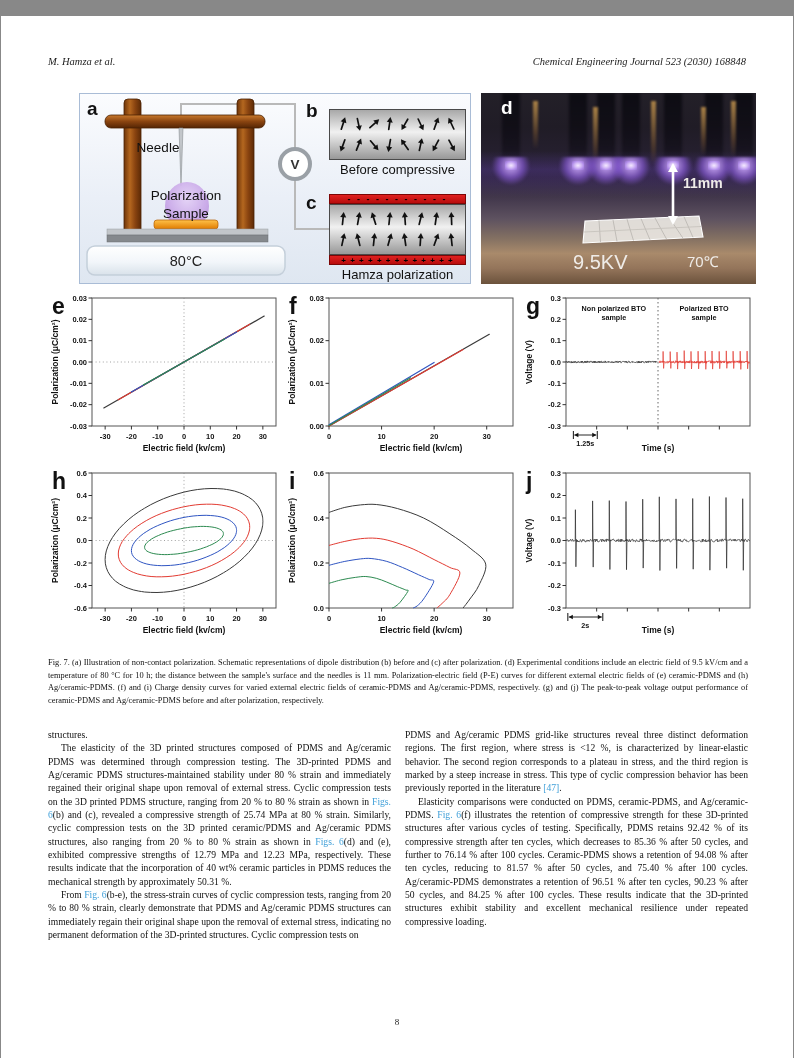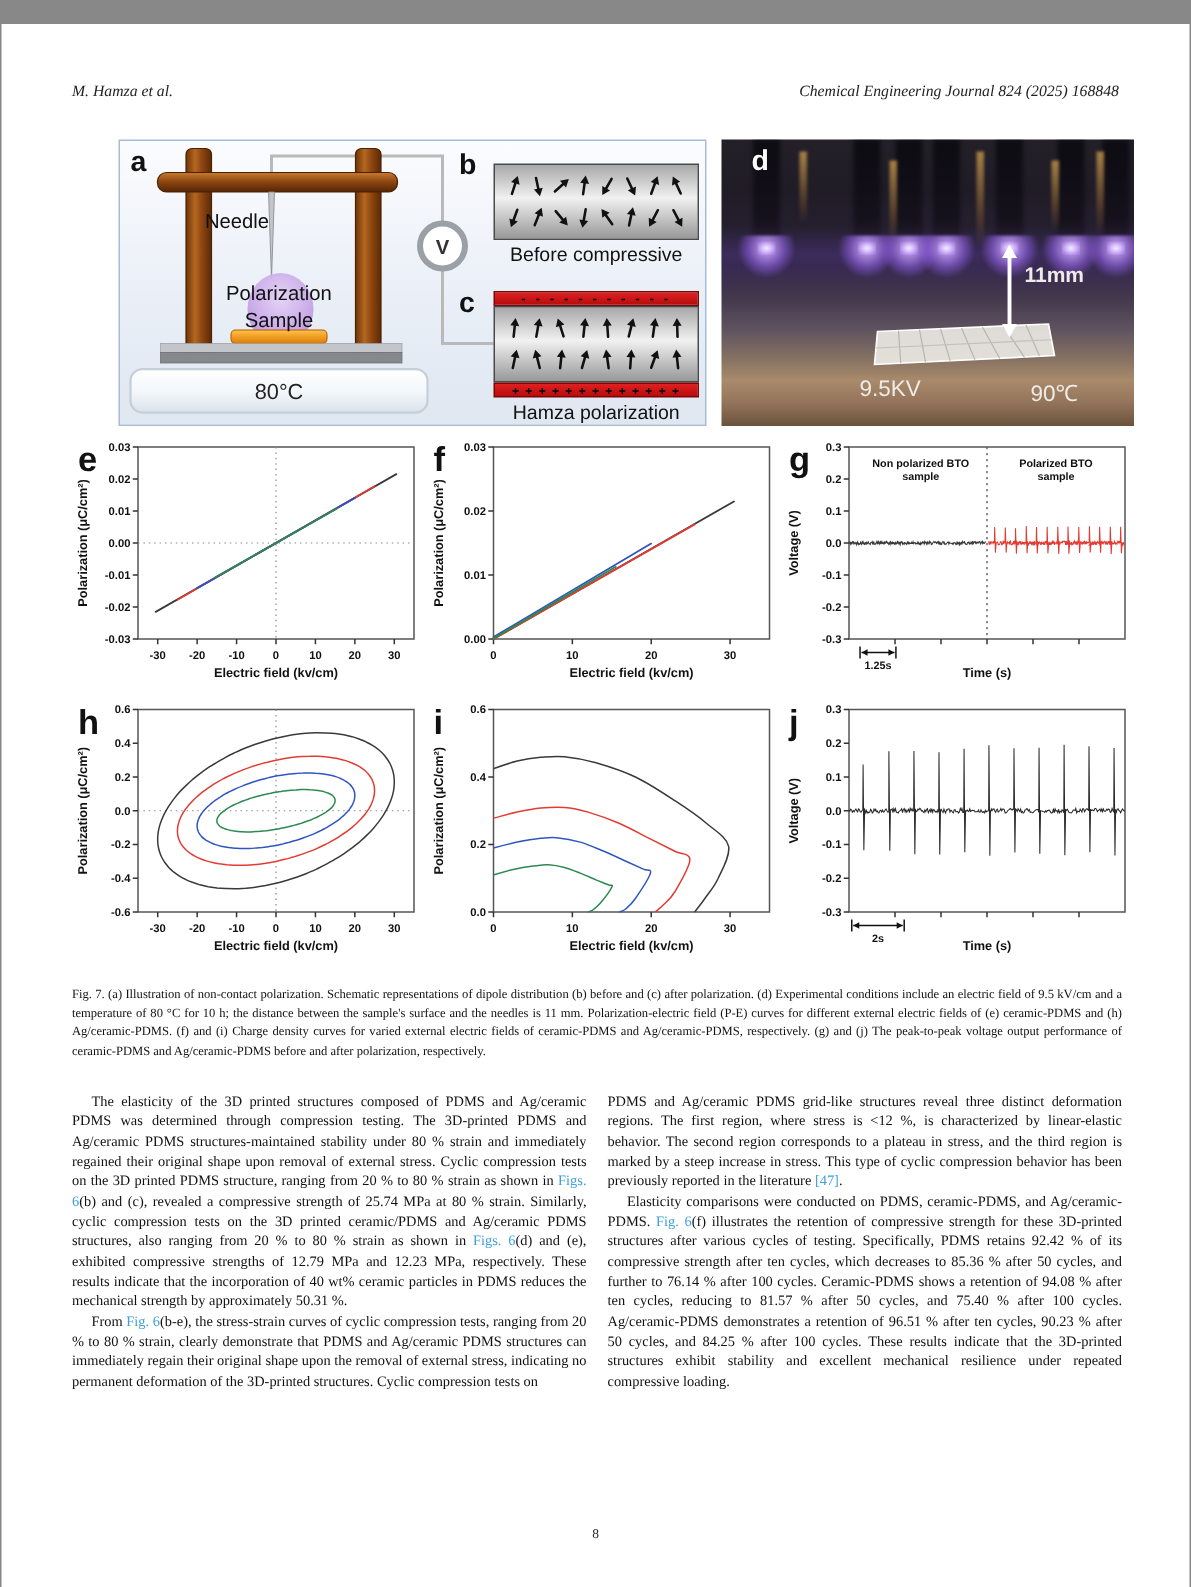--- a/index.html
+++ b/index.html
@@ -46,21 +46,21 @@
   
   .foot{position:absolute;left:0;right:0;top:1001px;text-align:center;font-size:9px;color:#222;}
 </style>
 </head>
 <body>
 
 <div class="page">
 
   <div class="hdr">
     <span>M. Hamza et al.</span>
-    <span>Chemical Engineering Journal 824 (2025) 168848</span>
+    <span>Chemical Engineering Journal 523 (2030) 168848</span>
   </div>
 
   <div class="fig">
     <div class="row1">
 
       <div class="schem">
         <svg class="base" width="389" height="188" viewBox="0 0 389 188">
           <defs>
             <linearGradient id="wood" x1="0" y1="0" x2="1" y2="0">
               <stop offset="0" stop-color="#6e3408"></stop>
@@ -285,22 +285,22 @@
           <path d="M18,9.4 L19.5,31.2 M32,8.8 L36,30.4 M46,8.2 L52.5,29.6 M60,7.6 L69,28.8 M74,7 L85.5,28 M88,6.4 L102,27.2 M103,5.7 L112,26.4" stroke="#b8b4ae" stroke-width="0.8" fill="none"></path>
           <path d="M3,21 L120,15.5" stroke="#c4c0ba" stroke-width="0.8" fill="none"></path>
         </svg>
         <svg style="position:absolute;left:184px;top:70px;" width="16" height="62">
           <line x1="8" y1="7" x2="8" y2="55" stroke="#ffffff" stroke-width="2.6"></line>
           <polygon points="8,0 3,9 13,9" fill="#ffffff"></polygon>
           <polygon points="8,62 3,53 13,53" fill="#ffffff"></polygon>
         </svg>
         <div class="ptxt plabel" style="left:20px;top:4px;color:#fff;">d</div>
         <div class="ptxt" style="left:202px;top:82px;font-size:14px;font-weight:600;">11mm</div>
-        <div class="ptxt" style="left:92px;top:158px;font-size:15px;">9.5KV</div>
-        <div class="ptxt" style="left:206px;top:158px;font-size:15px;">90℃</div>
+        <div class="ptxt" style="left:92px;top:158px;font-size:20px;">9.5KV</div>
+        <div class="ptxt" style="left:206px;top:158px;font-size:15px;">70℃</div>
       </div>
     </div>
 
     <div class="crow" style="top:195px;">
       <svg width="237" height="173">
           <rect x="44" y="10" width="184" height="128" fill="none" stroke="#555" stroke-width="1"></rect>
           <line x1="136" y1="10" x2="136" y2="138" stroke="#8a8a8a" stroke-width="0.8" stroke-dasharray="1,2.6"></line>
           <line x1="44" y1="74" x2="228" y2="74" stroke="#8a8a8a" stroke-width="0.8" stroke-dasharray="1,2.6"></line>
           <line x1="57.14285714285714" y1="138" x2="57.14285714285714" y2="141.5" stroke="#333" stroke-width="1"></line>
           <text x="57.14285714285714" y="151" text-anchor="middle" font-family="Liberation Sans,sans-serif" font-size="7.5" font-weight="bold" fill="#111">-30</text>
@@ -500,20 +500,21 @@
           <polygon points="79.80000000000001,154 75.80000000000001,151.8 75.80000000000001,156.2" fill="#111"></polygon>
           <text x="63.32000000000001" y="165" text-anchor="middle" font-family="Liberation Sans,sans-serif" font-size="7.2" font-weight="bold" fill="#111">2s</text>
         </svg>
     </div>
 
     <p class="fcap"><b>Fig. 7.</b> <span>(a) Illustration of non-contact polarization. Schematic representations of dipole distribution (b) before and (c) after polarization. (d) Experimental conditions include an electric field of 9.5 kV/cm and a temperature of 80 °C for 10 h; the distance between the sample's surface and the needles is 11 mm. Polarization-electric field (P-E) curves for different external electric fields of (e) ceramic-PDMS and (h) Ag/ceramic-PDMS. (f) and (i) Charge density curves for varied external electric fields of ceramic-PDMS and Ag/ceramic-PDMS, respectively. (g) and (j) The peak-to-peak voltage output performance of ceramic-PDMS and Ag/ceramic-PDMS before and after polarization, respectively.</span></p>
   </div>
 
   <div class="cols">
     <div class="col">
+        <p><span>structures.</span></p>
         <p class="ind"><span>The elasticity of the 3D printed structures composed of PDMS and Ag/ceramic PDMS was determined through compression testing. The 3D-printed PDMS and Ag/ceramic PDMS structures-maintained stability under 80 % strain and immediately regained their original shape upon removal of external stress. Cyclic compression tests on the 3D printed PDMS structure, ranging from 20 % to 80 % strain as shown in </span><span class="lnk">Figs. 6</span><span>(b) and (c), revealed a compressive strength of 25.74 MPa at 80 % strain. Similarly, cyclic compression tests on the 3D printed ceramic/PDMS and Ag/ceramic PDMS structures, also ranging from 20 % to 80 % strain as shown in </span><span class="lnk">Figs. 6</span><span>(d) and (e), exhibited compressive strengths of 12.79 MPa and 12.23 MPa, respectively. These results indicate that the incorporation of 40 wt% ceramic particles in PDMS reduces the mechanical strength by approximately 50.31 %.</span></p>
         <p class="ind"><span>From </span><span class="lnk">Fig. 6</span><span>(b-e), the stress-strain curves of cyclic compression tests, ranging from 20 % to 80 % strain, clearly demonstrate that PDMS and Ag/ceramic PDMS structures can immediately regain their original shape upon the removal of external stress, indicating no permanent deformation of the 3D-printed structures. Cyclic compression tests on</span></p>
       </div>
     <div class="col">
         <p><span>PDMS and Ag/ceramic PDMS grid-like structures reveal three distinct deformation regions. The first region, where stress is &lt;12 %, is characterized by linear-elastic behavior. The second region corresponds to a plateau in stress, and the third region is marked by a steep increase in stress. This type of cyclic compression behavior has been previously reported in the literature </span><span class="lnk">[47]</span><span>.</span></p>
         <p class="ind"><span>Elasticity comparisons were conducted on PDMS, ceramic-PDMS, and Ag/ceramic-PDMS. </span><span class="lnk">Fig. 6</span><span>(f) illustrates the retention of compressive strength for these 3D-printed structures after various cycles of testing. Specifically, PDMS retains 92.42 % of its compressive strength after ten cycles, which decreases to 85.36 % after 50 cycles, and further to 76.14 % after 100 cycles. Ceramic-PDMS shows a retention of 94.08 % after ten cycles, reducing to 81.57 % after 50 cycles, and 75.40 % after 100 cycles. Ag/ceramic-PDMS demonstrates a retention of 96.51 % after ten cycles, 90.23 % after 50 cycles, and 84.25 % after 100 cycles. These results indicate that the 3D-printed structures exhibit stability and excellent mechanical resilience under repeated compressive loading.</span></p>
       </div>
   </div>
 
   <div class="foot">8</div>

